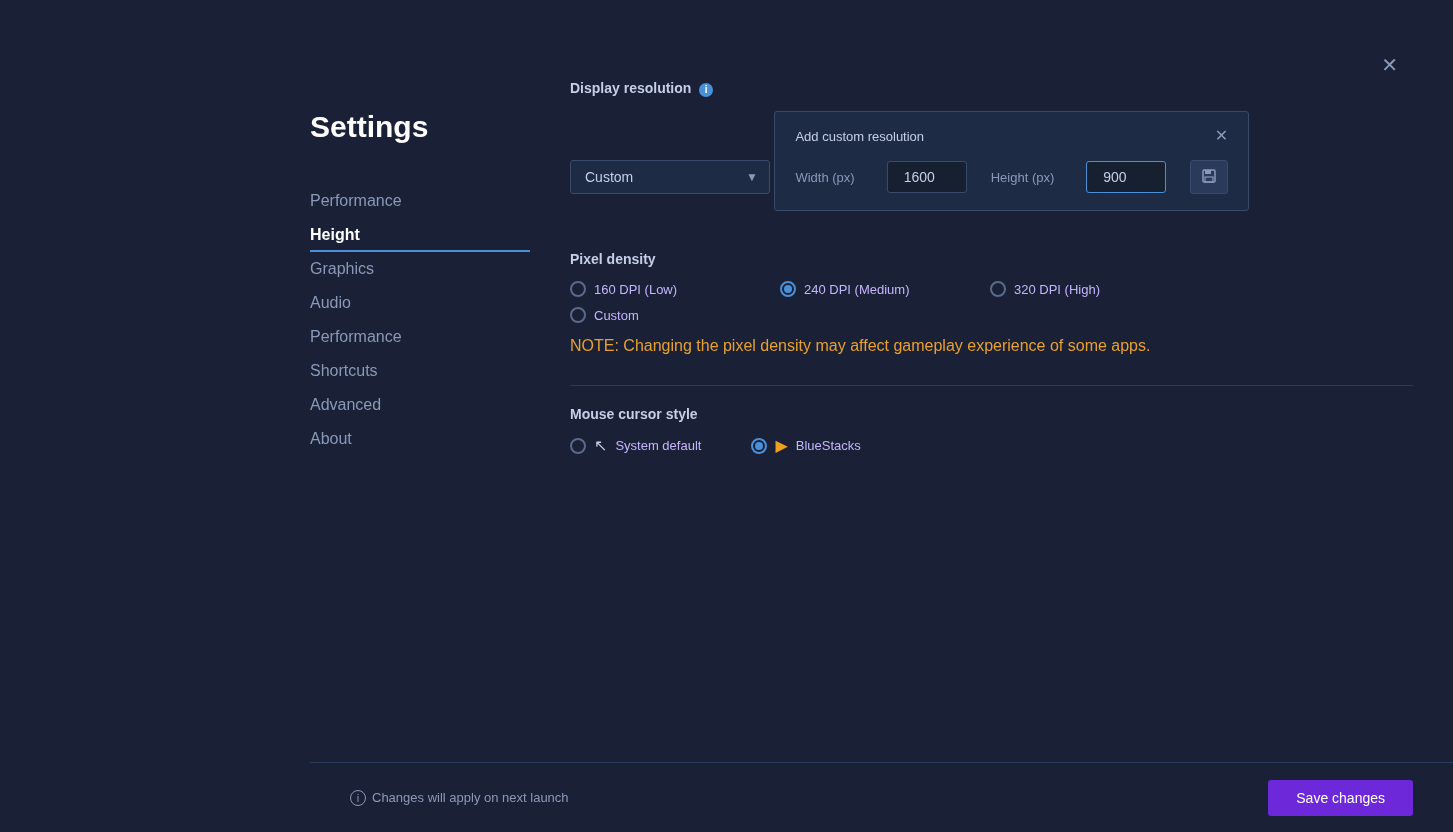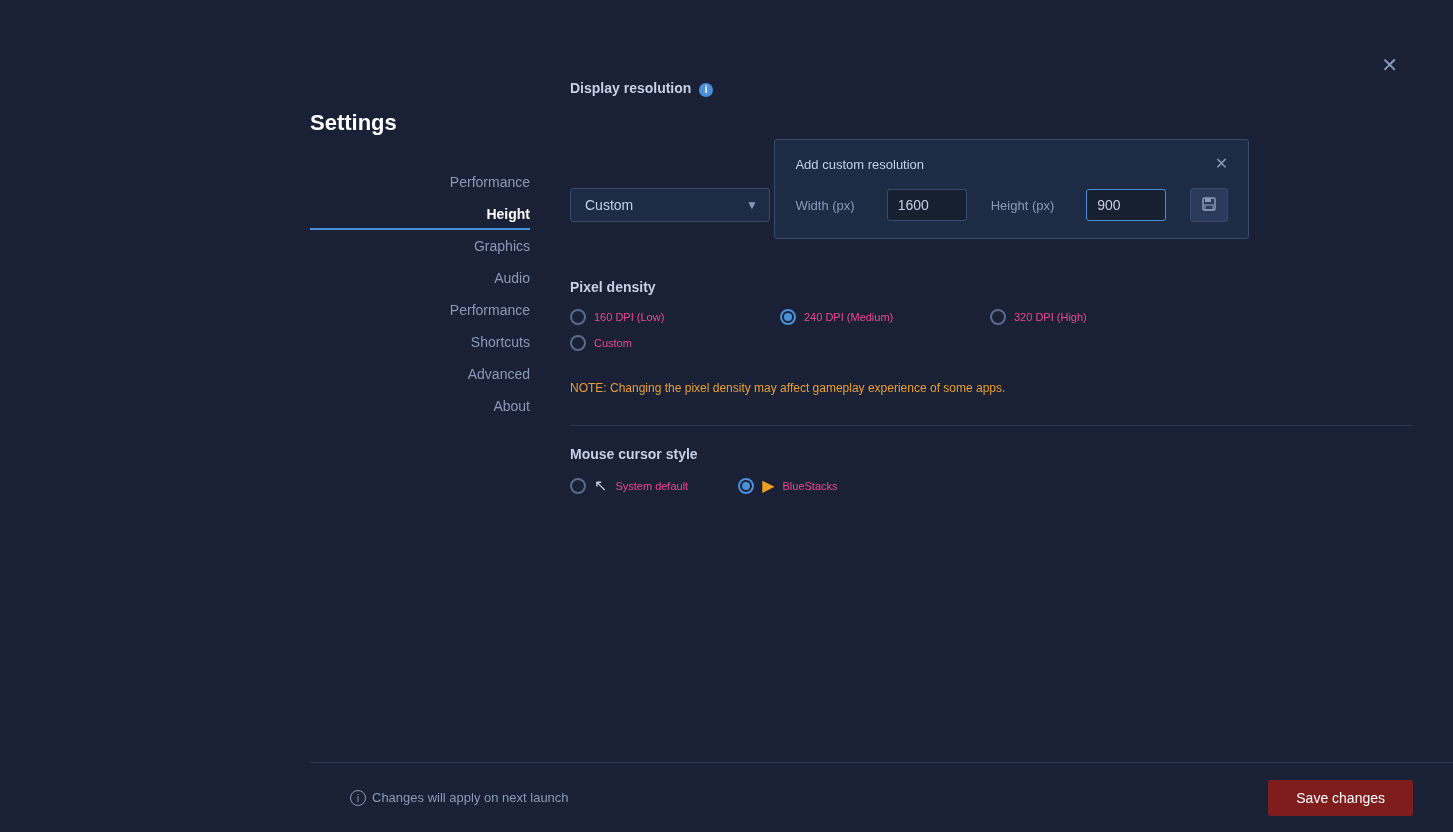--- a/index.html
+++ b/index.html
@@ -35,34 +35,33 @@
     }
 
     .sidebar {
       width: 220px;
       padding-top: 30px;
       flex-shrink: 0;
     }
 
     .settings-title {
       color: #ffffff;
-      font-size: 22px;
+      font-size: 30px;
       font-weight: 600;
-      margin-bottom: 30px;
+      margin-bottom: 40px;
     }
 
     .nav-item {
       display: block;
       padding: 8px 0;
       color: #8a99b8;
-      font-size: 14px;
+      font-size: 16px;
       cursor: pointer;
       text-decoration: none;
       transition: color 0.2s;
-      text-align: right;
     }
 
     .nav-item.active {
       color: #ffffff;
       font-weight: 600;
       border-bottom: 2px solid #4a90d9;
       padding-bottom: 6px;
     }
 
     .content-area {
@@ -121,21 +120,20 @@
       font-size: 12px;
     }
 
     .custom-resolution-box {
       background-color: #1e2b45;
       border: 1px solid #3a4a6a;
       border-radius: 3px;
       padding: 16px 20px;
       display: inline-block;
       margin-bottom: 30px;
-      margin-top: 28px;
     }
 
     .custom-res-header {
       display: flex;
       align-items: center;
       justify-content: space-between;
       margin-bottom: 16px;
     }
 
     .custom-res-title {
@@ -163,21 +161,21 @@
       color: #8a99b8;
       font-size: 13px;
       margin-right: 8px;
     }
 
     .res-input {
       background-color: #162030;
       border: 1px solid #3a4a6a;
       color: #c5cfe8;
       font-size: 14px;
-      padding: 7px 10px;
+      padding: 7px 16px;
       width: 80px;
       border-radius: 3px;
       outline: none;
     }
 
     .save-icon-btn {
       background: #2a3a5a;
       border: 1px solid #3a4a6a;
       border-radius: 3px;
       color: #8a99b8;
@@ -229,28 +227,28 @@
       height: 8px;
       background: #4a90d9;
       border-radius: 50%;
     }
 
     .radio-input.unchecked {
       border-color: #5a6a8a;
     }
 
     .radio-label {
-      color: #ec4899;
-      font-size: 11px;
+      color: #c4b5fd;
+      font-size: 13px;
     }
 
     .note-text {
       color: #e8a030;
-      font-size: 12px;
-      margin-top: 30px;
+      font-size: 16px;
+      margin-top: 14px;
     }
 
     .divider {
       border: none;
       border-top: 1px solid #2a3a5a;
       margin: 20px 0;
     }
 
     .mouse-cursor-section {
       margin-bottom: 30px;
@@ -309,21 +307,21 @@
       border-radius: 50%;
       display: inline-flex;
       align-items: center;
       justify-content: center;
       font-size: 11px;
       color: #8a99b8;
       flex-shrink: 0;
     }
 
     .save-btn {
-      background-color: #7f1d1d;
+      background-color: #6d28d9;
       color: #ffffff;
       border: none;
       border-radius: 3px;
       padding: 10px 28px;
       font-size: 14px;
       font-weight: 500;
       cursor: pointer;
       transition: background 0.2s;
     }
   </style>

